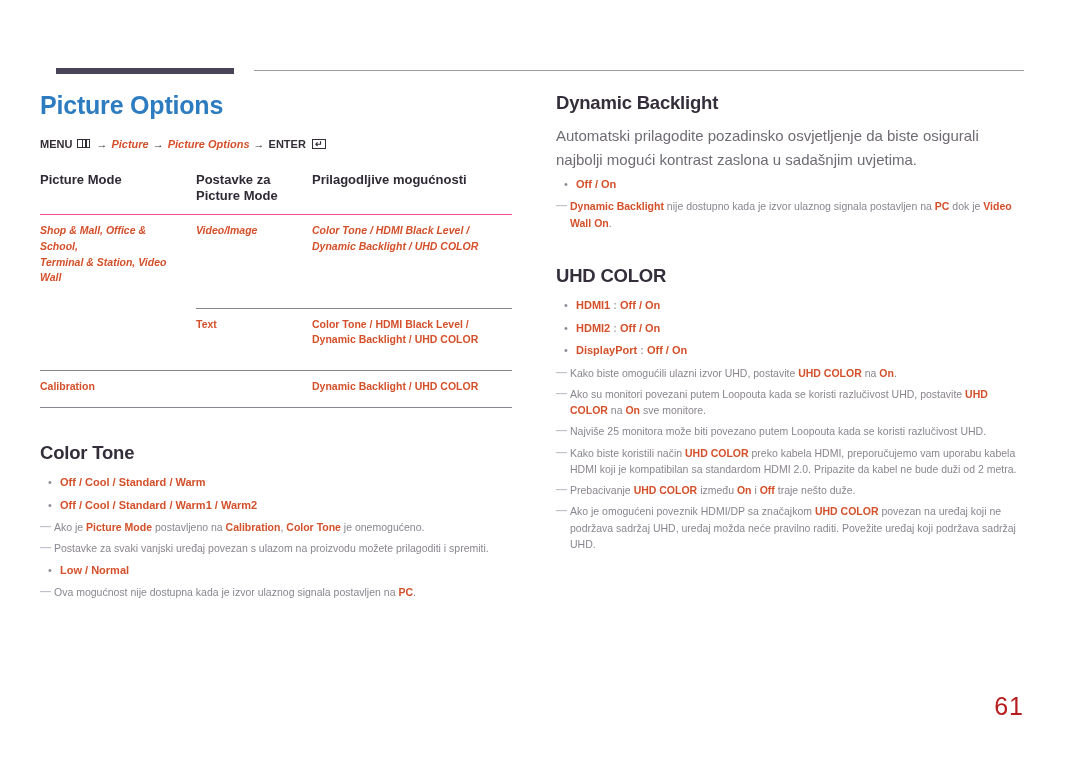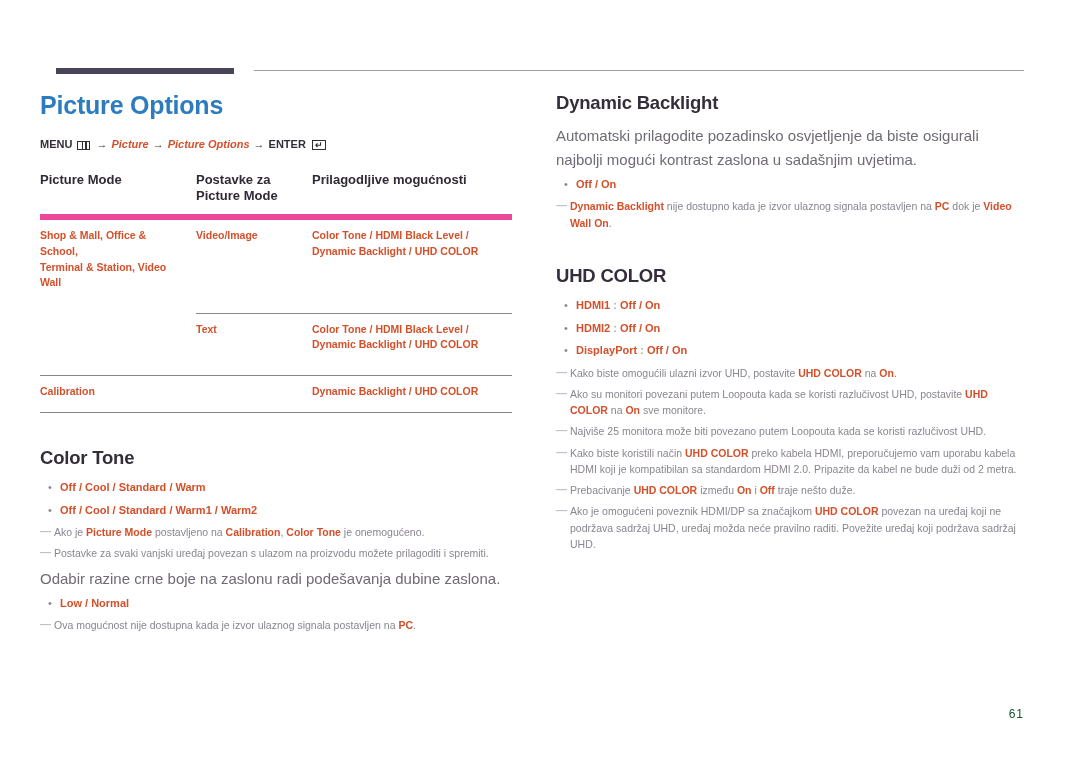--- a/index.html
+++ b/index.html
@@ -73,21 +73,21 @@
   }
   .section-title.spaced-top { margin-top: 34px; }
 
   
   .menu-path {
     font-size: 11px;
     font-weight: bold;
     color: #332d38;
     margin: 0 0 20px 0;
     display: flex;
-    align-items: flex-end;
+    align-items: center;
     gap: 3px;
     white-space: nowrap;
   }
   .menu-path .accent { color: #d4502a; font-style: italic; }
   .menu-path .arrow { color: #332d38; font-weight: normal; padding: 0 1px; }
   .icon-menu {
     display: inline-block;
     width: 13px; height: 9px;
     border: 1.4px solid #332d38;
     position: relative;
@@ -137,21 +137,21 @@
   .opt-table td {
     vertical-align: top;
     color: #d4502a;
     font-weight: bold;
     line-height: 1.5;
     padding: 8px 10px 22px 0;
   }
   .col-a { width: 156px; }
   .col-b { width: 116px; }
   .col-c { width: 200px; }
-  .row-head-top td { border-top: 6px solid #ec4899; }
+  .row-head-top td { border-top: 1px solid #ec4899; font-style: italic; }
   .row-text td.cell-b, .row-text td.cell-c { border-top: 1px solid #8a8590; }
   .row-cal td { border-top: 1px solid #8a8590; }
   .table-bottom {
     width: 472px;
     height: 1px;
     background: #8a8590;
     margin-top: -14px;
   }
 
   
@@ -200,22 +200,22 @@
     padding-top: 1px;
   }
   .note .ntext { flex: 1 1 auto; }
   .note .accent { color: #d4502a; font-weight: bold; }
 
   
   .page-num {
     position: absolute;
     right: 56px;
     bottom: 42px;
-    font-size: 12px;
-    color: #14532d;
+    font-size: 25px;
+    color: #b91c1c;
     letter-spacing: 1px;
   }
 </style>
 </head>
 <body>
 
 <div class="top-rule">
   <div class="thick"></div>
   <div class="thin"></div>
 </div>
@@ -300,21 +300,20 @@
     <span class="dash">―</span>
     <span class="ntext"><span>Ako je </span><span class="accent">Picture Mode</span><span> postavljeno na </span><span class="accent">Calibration</span><span>, </span><span class="accent">Color Tone</span><span> je onemogućeno.</span></span>
   </div>
 
   <div class="note">
     <span class="dash">―</span>
     <span class="ntext">Postavke za svaki vanjski uređaj povezan s ulazom na proizvodu možete prilagoditi i spremiti.</span>
   </div>
 
 
-  <p class="para">Odabir razine crne boje na zaslonu radi podešavanja dubine zaslona.</p>
 
   <div class="bullet">
     <span class="dot">•</span>
     <span class="btext">Low / Normal</span>
   </div>
 
   <div class="note">
     <span class="dash">―</span>
     <span class="ntext"><span>Ova mogućnost nije dostupna kada je izvor ulaznog signala postavljen na </span><span class="accent">PC</span><span>.</span></span>
   </div>

